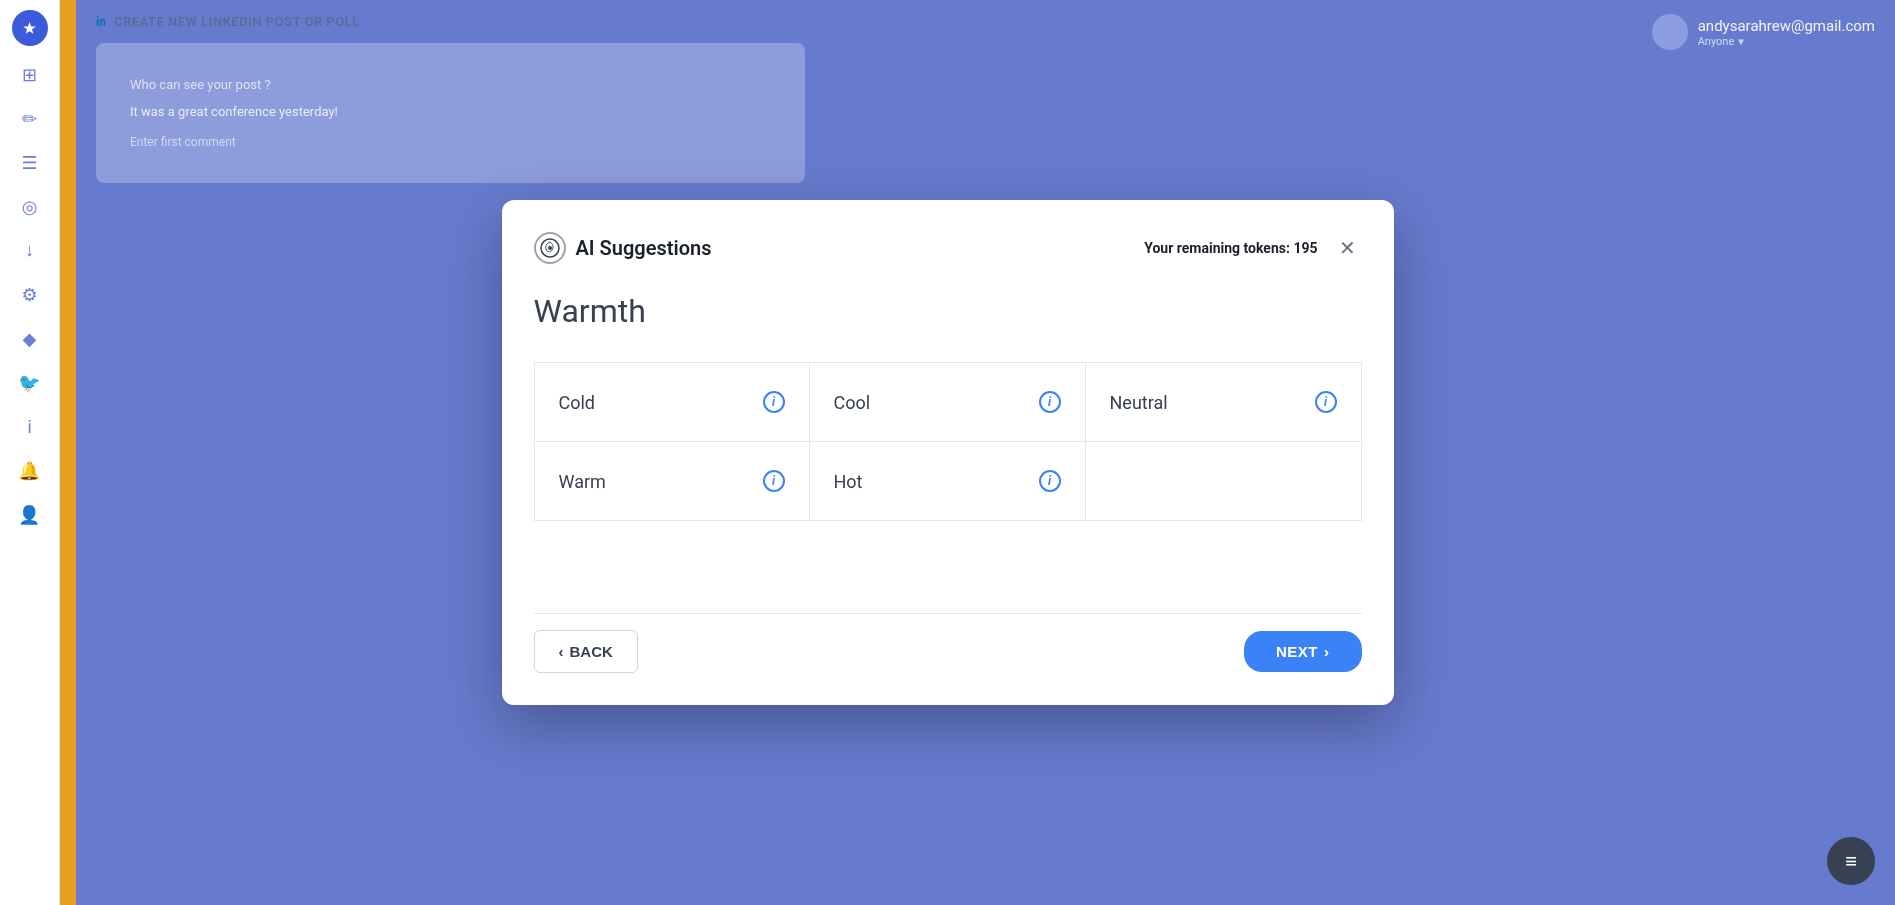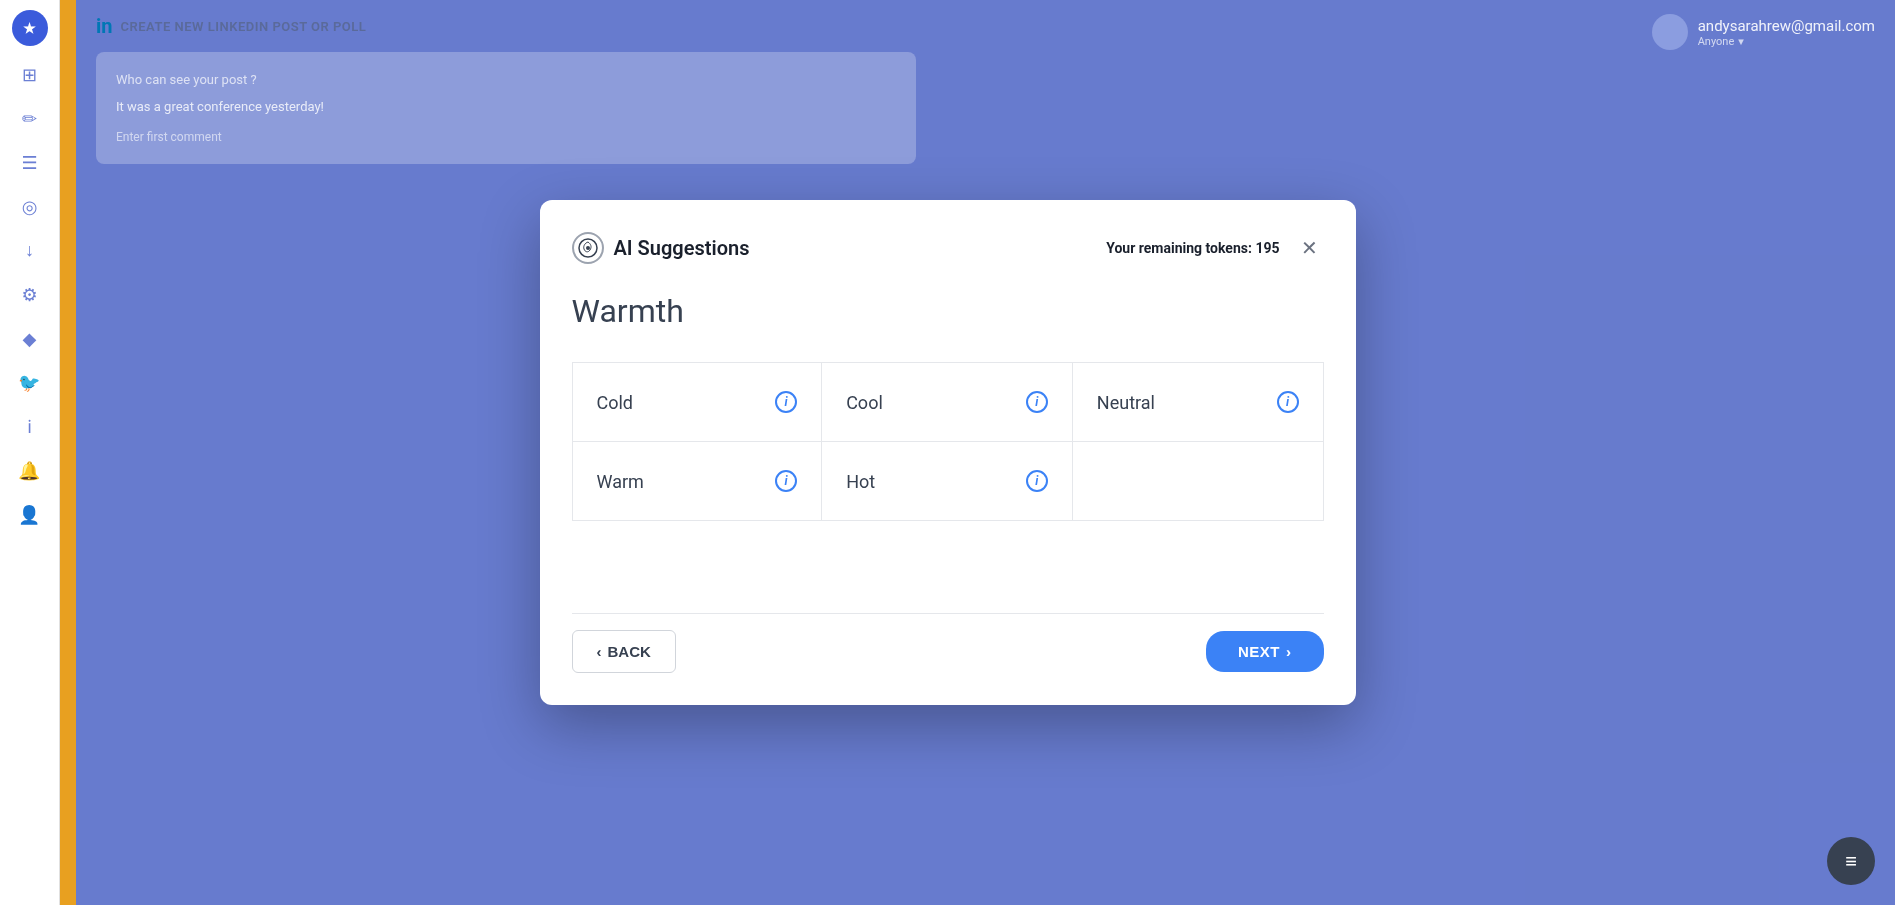--- a/index.html
+++ b/index.html
@@ -72,21 +72,21 @@
       z-index: 10;
       display: flex;
       align-items: center;
       justify-content: center;
     }
 
     
     .modal {
       background: #fff;
       border-radius: 12px;
-      width: 816px;
+      width: 892px;
       min-height: 480px;
       padding: 32px;
       position: relative;
       box-shadow: 0 20px 60px rgba(0,0,0,0.3);
       display: flex;
       flex-direction: column;
     }
 
     .modal-header {
       display: flex;
@@ -255,25 +255,25 @@
   <div class="sidebar-icon">ℹ</div>
   <div class="sidebar-icon">🔔</div>
   <div class="sidebar-icon">👤</div>
 </div>
 
 <div class="top-accent"></div>
 
 <div style="position:absolute; left:76px; top:0; right:0; bottom:0; z-index:2; background: rgba(100,120,200,0.55);">
 
   <div style="padding: 14px 20px; display:flex; align-items:center; gap:8px;">
-    <span style="color:#0077b5; font-weight:bold; font-size:20px;">in</span>
+    <span style="color:#0077b5; font-weight:bold; font-size:12px;">in</span>
     <span style="color:#5a6a9a; font-size:13px; font-weight:600; letter-spacing:0.5px;">CREATE NEW LINKEDIN POST OR POLL</span>
   </div>
 
-  <div style="margin: 0 20px; background:rgba(255,255,255,0.25); border-radius:8px; padding:20px; width:820px;">
+  <div style="margin: 0 20px; background:rgba(255,255,255,0.25); border-radius:8px; padding:34px; width:709px;">
     <div style="color:rgba(255,255,255,0.7); font-size:13px; margin-bottom:12px;">Who can see your post ?</div>
     <div style="color:rgba(255,255,255,0.8); font-size:13px; margin-bottom:16px;">It was a great conference yesterday!</div>
     <div style="color:rgba(255,255,255,0.6); font-size:12px;">Enter first comment</div>
   </div>
 
   <div style="position:absolute; right:20px; top:14px; display:flex; align-items:center; gap:10px;">
     <div style="width:36px;height:36px;border-radius:50%;background:#8b9de0;overflow:hidden;"></div>
     <div>
       <div style="color:rgba(255,255,255,0.9); font-size:15px;">andysarahrew@gmail.com</div>
       <div style="color:rgba(255,255,255,0.7); font-size:11px; display:flex; align-items:flex-start; gap:4px;">

